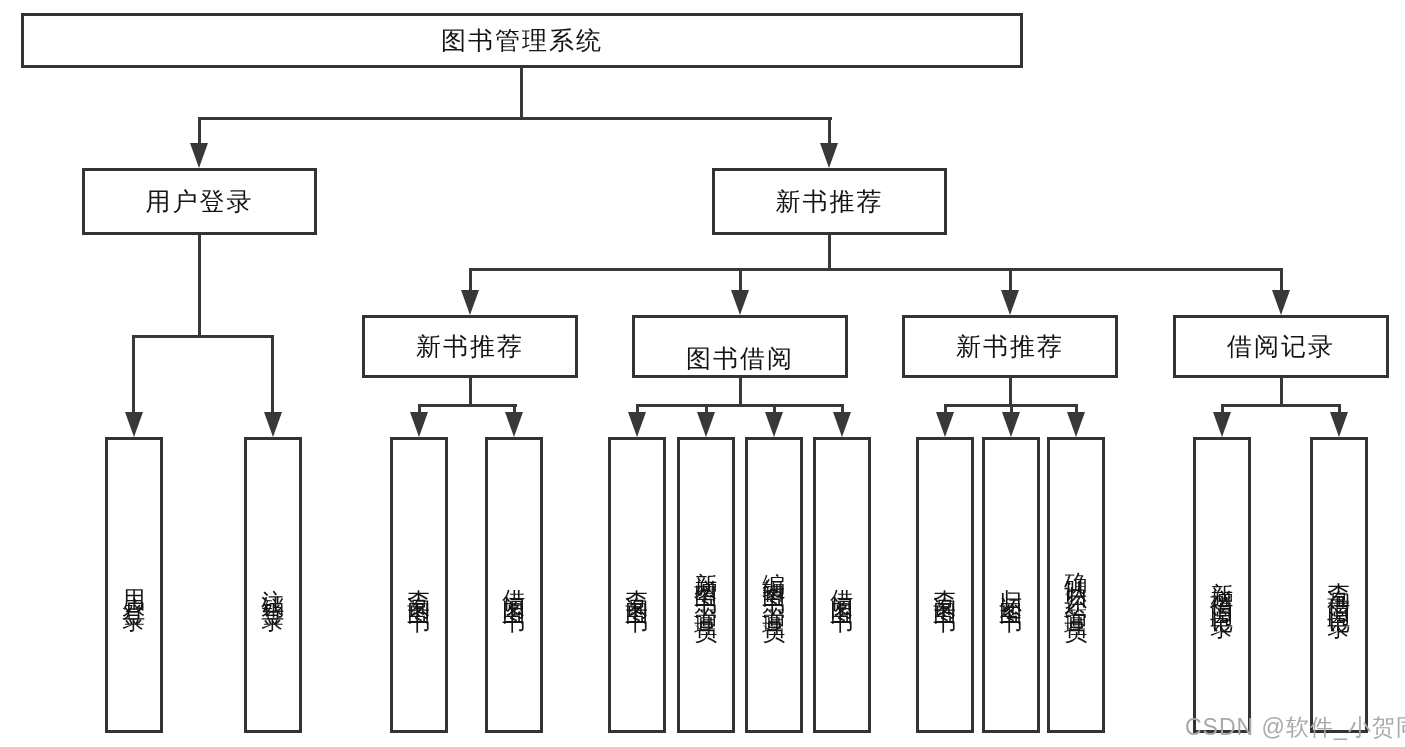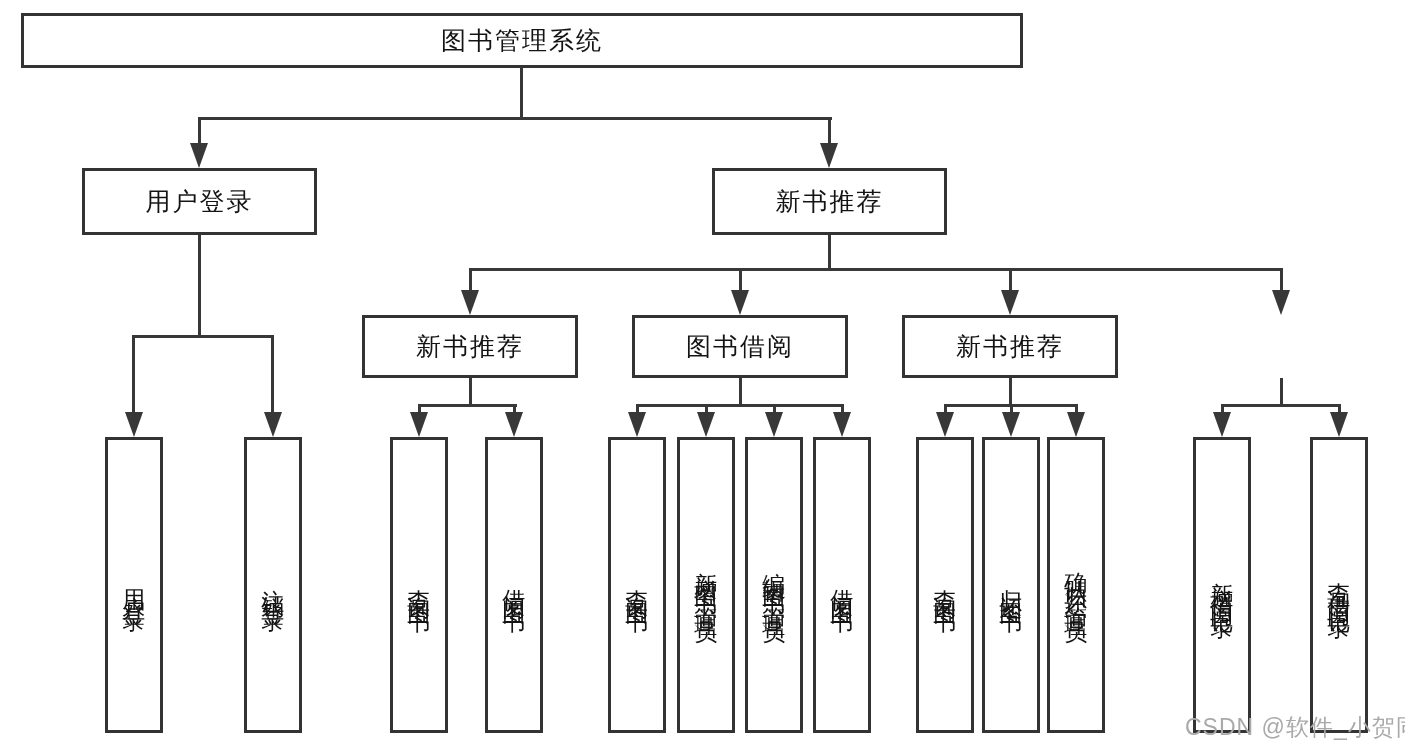--- a/index.html
+++ b/index.html
@@ -68,25 +68,28 @@
   <div class="v-line" style="left:739px;top:268px;height:24px;"></div>
   <div class="a-head" style="left:731px;top:290px;"></div>
   <div class="v-line" style="left:1009px;top:268px;height:24px;"></div>
   <div class="a-head" style="left:1001px;top:290px;"></div>
   <div class="v-line" style="left:1280px;top:268px;height:24px;"></div>
   <div class="a-head" style="left:1272px;top:290px;"></div>
 
   <div class="box" style="left:362px;top:315px;width:216px;height:63px;">
     <span>新书推荐</span>
   </div>
-  <div class="box" style="left:632px;top:315px;width:216px;height:63px;">
+  <div class="box" style="left:632px;top:315px;width:216px;height:63px;align-items:flex-end;">
     <span>图书借阅</span>
   </div>
   <div class="box" style="left:902px;top:315px;width:216px;height:63px;">
     <span>新书推荐</span>
+  </div>
+  <div class="box" style="left:1173px;top:315px;width:216px;height:63px;">
+    <span>借阅记录</span>
   </div>
 
   <div class="v-line" style="left:469px;top:378px;height:28px;"></div>
   <div class="h-line" style="left:418px;top:404px;width:99px;"></div>
   <div class="v-line" style="left:418px;top:404px;height:11px;"></div>
   <div class="a-head" style="left:410px;top:412px;"></div>
   <div class="v-line" style="left:513px;top:404px;height:11px;"></div>
   <div class="a-head" style="left:505px;top:412px;"></div>
 
   <div class="v-line" style="left:739px;top:378px;height:28px;"></div>

